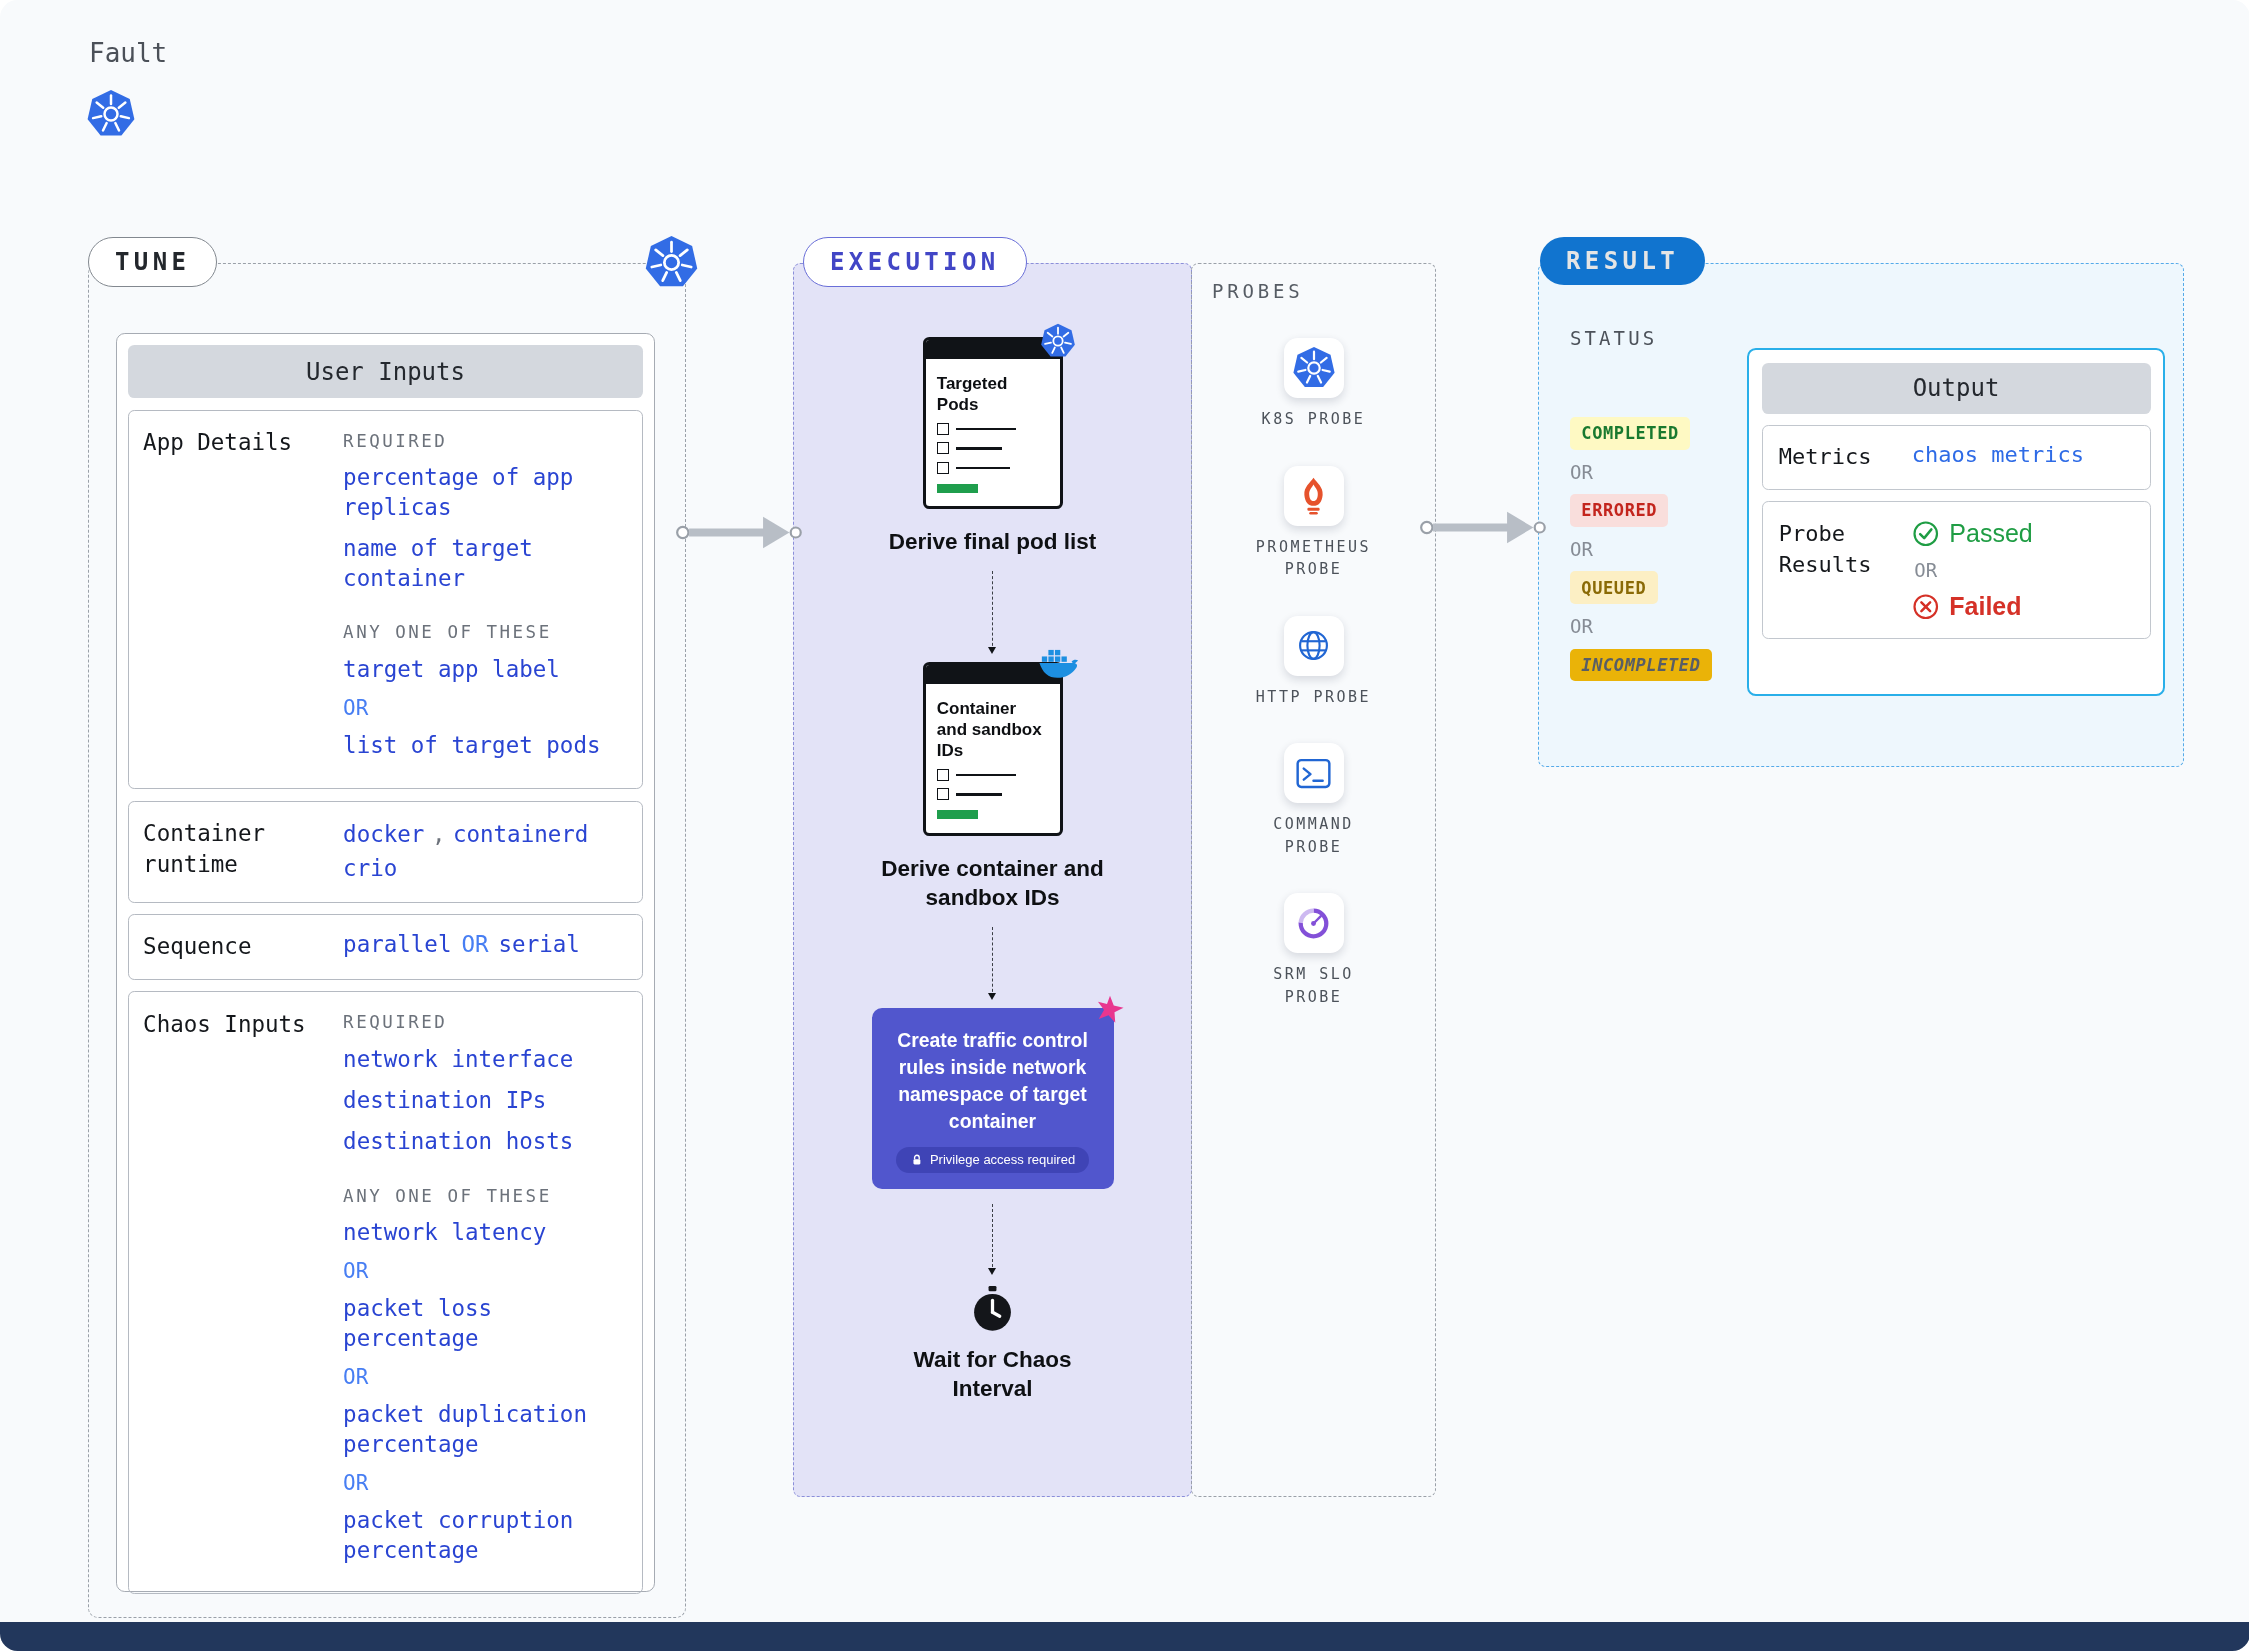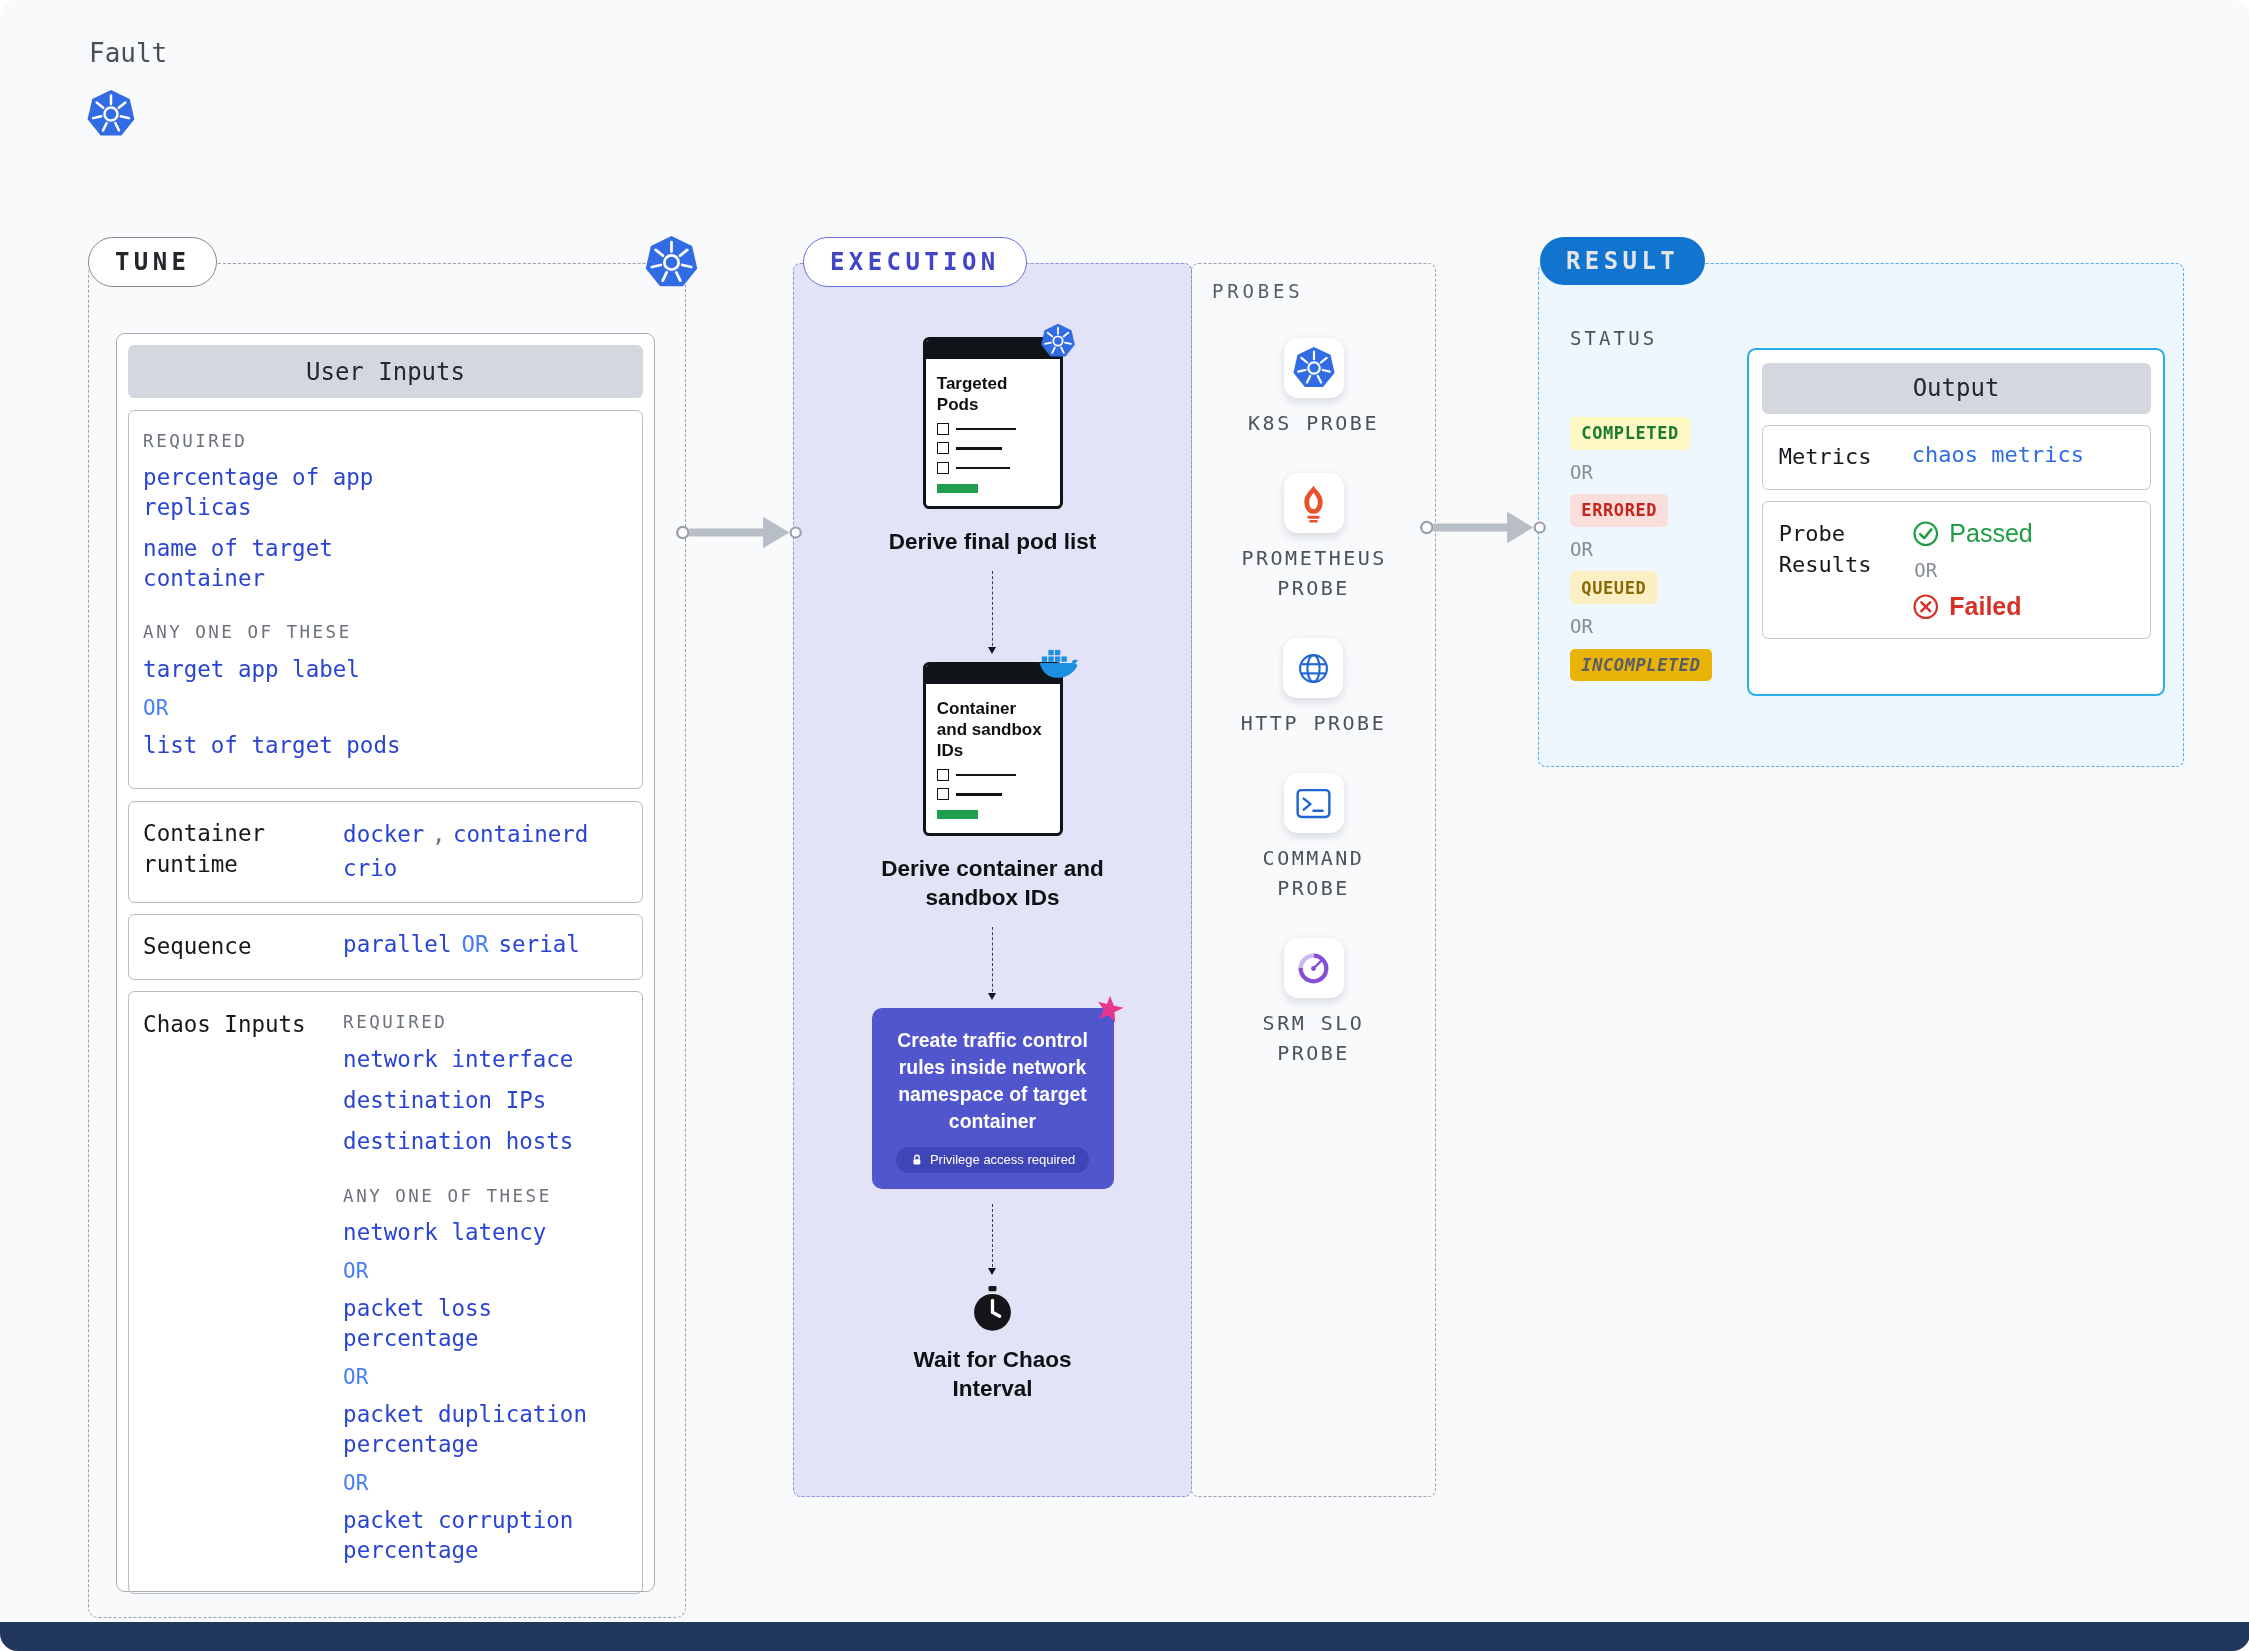--- a/index.html
+++ b/index.html
@@ -77,21 +77,21 @@
   .probes-box{position:absolute;left:1191px;top:263px;width:245px;height:1234px;box-sizing:border-box;
               border:1.9px dashed #9aa0a8;border-radius:7.5px;}
   .probes-label{position:absolute;left:20px;top:16.3px;font-size:19px;letter-spacing:3.8px;color:#565c64;}
   .probes-flow{position:absolute;inset:0;display:flex;flex-direction:column;align-items:center;padding-top:74px;
                box-sizing:border-box;gap:35px;}
   .probe-item{display:flex;flex-direction:column;align-items:center;}
   .probe-card{width:60px;height:60px;background:#fff;border-radius:13.8px;box-shadow:0 3.1px 8.8px rgba(20,30,60,.14);
               display:flex;align-items:center;justify-content:center;}
   .probe-card svg{width:39px;height:39px;}
   .probe-card.k8s svg{width:44px;height:44px;}
-  .probe-label{margin-top:10px;font-size:20px;letter-spacing:2.5px;color:#4c525a;text-align:center;line-height:1.5;}
+  .probe-label{margin-top:10px;font-size:15px;letter-spacing:2.5px;color:#4c525a;text-align:center;line-height:1.5;}
 
   
   .result-box{position:absolute;left:1538px;top:263px;width:646px;height:504px;box-sizing:border-box;
               background:#eef7fd;border:1.9px dashed #55aae9;border-radius:7.5px;}
   .status-col{position:absolute;left:1570px;top:327px;width:158px;}
   .status-heading{font-size:19px;letter-spacing:3.1px;color:#4c525a;margin-bottom:20px;}
   .status-badge{display:inline-block;font-size:17px;font-weight:700;letter-spacing:0.6px;padding:6.3px 11.3px;border-radius:5px;}
   .b-completed{background:#fef9c3;color:#19792f;margin-top:48px;}
   .b-errored{background:#f9dedc;color:#c3251d;}
   .b-queued{background:#fcefc4;color:#8a6a06;}
@@ -206,20 +206,21 @@
   <div class="tune-box"></div>
   <div class="pill pill-tune">TUNE</div>
   <svg class="k8s-tune" viewBox="0 0 88 88" width="55" height="55">
       <use href="#sym-k8s"></use>
     </svg>
 
   <div class="user-inputs">
     <div class="ui-header">User Inputs</div>
 
     <div class="ui-section">
+      <div class="ui-label">App Details</div>
       <div class="ui-content">
         <div class="ui-req">REQUIRED</div>
         <div class="ui-link">percentage of app replicas</div>
         <div class="ui-link">name of target container</div>
         <div class="ui-req sp">ANY ONE OF THESE</div>
         <div class="ui-link">target app label</div>
         <div class="ui-or">OR</div>
         <div class="ui-link">list of target pods</div>
       </div>
     </div>

